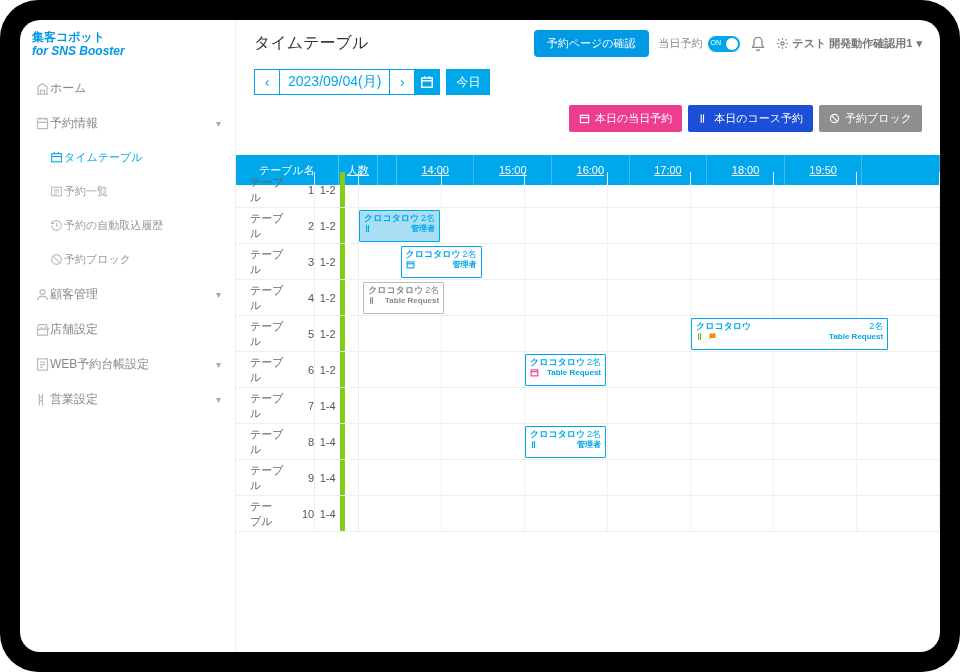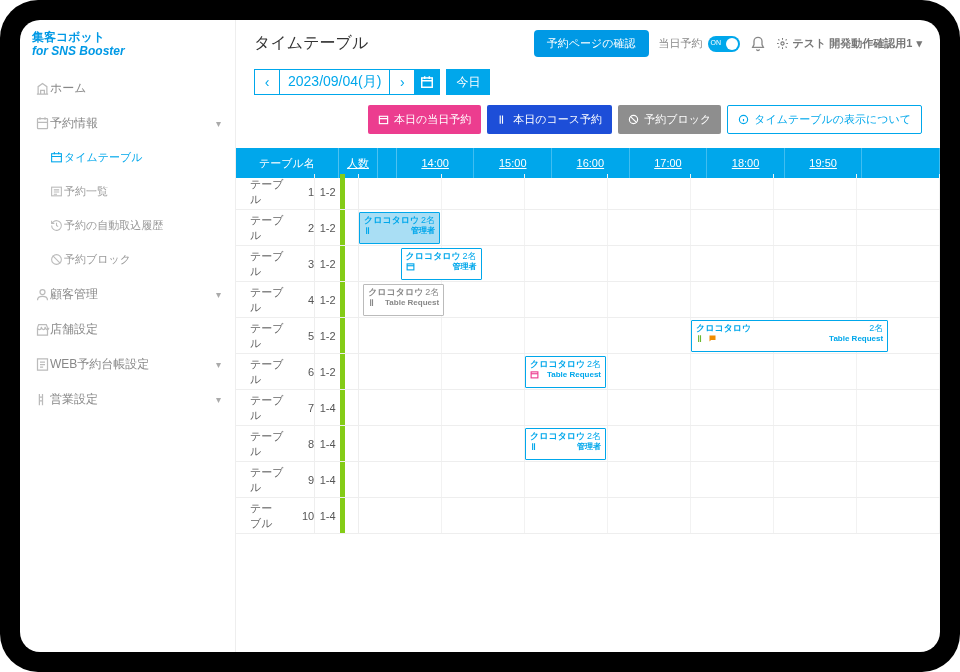--- a/index.html
+++ b/index.html
@@ -37,21 +37,21 @@
 .sq-cal { background:#00a7eb; color:#fff; }
 .today-btn { background:#00a7eb; color:#fff; height:26px; padding:0 10px; display:flex; align-items:center; font-size:12px; margin-left:6px; cursor:pointer; }
 .biz-info { margin-left:20px; font-size:11px; color:#666; display:flex; gap:18px; }
 .actionbar { display:flex; gap:6px; padding:0 18px 10px 0; justify-content:flex-end; }
 .pill { padding:6px 10px; font-size:11px; color:#fff; display:flex; align-items:center; gap:5px; cursor:pointer; border-radius:2px; }
 .pill-pink { background:#ec3d8f; }
 .pill-green { background:#1d4ed8; }
 .pill-gray { background:#8e8e8e; }
 .pill-outline { background:#fff; border:1px solid #00a7eb; color:#00a7eb; }
 .timetable { flex:1; overflow:auto; }
-.tt-head { display:flex; background:#00a7eb; color:#fff; font-size:11px; font-weight:500; height:30px; position:sticky; top:4px; }
+.tt-head { display:flex; background:#00a7eb; color:#fff; font-size:11px; font-weight:500; height:30px; position:sticky; top:13px; }
 .tt-head .col-name { width:110px; display:flex; align-items:center; justify-content:center; border-right:1px solid rgba(255,255,255,.3); }
 .tt-head .col-cap { width:42px; display:flex; align-items:center; justify-content:center; border-right:1px solid rgba(255,255,255,.3);text-decoration:underline; }
 .tt-head .col-hour { width:83px; display:flex; align-items:center; justify-content:center; border-right:1px solid rgba(255,255,255,.25);text-decoration:underline; }
 .tt-head .col-pre { width:20px; border-right:1px solid rgba(255,255,255,.3); }
 .tt-row { display:flex; height:36px; border-bottom:1px solid #eee; font-size:11px; color:#555; position:relative; }
 .tt-row .col-name { width:110px; display:flex; align-items:center; padding-left:14px; border-right:1px solid #eee; gap:23px; }
 .tt-row .col-name .tn { color:#666; }
 .tt-row .col-name .ti { color:#555; font-weight:500; }
 .tt-row .col-cap { width:42px; display:flex; align-items:center; justify-content:center; border-right:5px solid #84cc16; }
 .tt-row .col-pre { width:20px; border-right:1px solid #eee; }
@@ -244,29 +244,20 @@
     </div>
     <div class="pill pill-gray">
       <span>
                 <svg width="11" height="11" viewBox="0 0 24 24" fill="none" stroke="currentColor" stroke-width="2.5">
                   <circle cx="12" cy="12" r="9"></circle>
                   <path d="M5 5l14 14"></path>
                 </svg>
               </span>
       <span>予約ブロック</span>
     </div>
-    <div class="pill pill-outline">
-      <span>
-                <svg width="11" height="11" viewBox="0 0 24 24" fill="none" stroke="currentColor" stroke-width="2.5">
-                  <circle cx="12" cy="12" r="9"></circle>
-                  <path d="M12 8h.01M12 11v5"></path>
-                </svg>
-              </span>
-      <span>タイムテーブルの表示について</span>
-    </div>
   </div>
 
   <div class="timetable">
     <div class="tt-head">
       <div class="col-name">テーブル名</div>
       <div class="col-cap">人数</div>
       <div class="col-pre"></div>
       <div class="col-hour">14:00</div>
       <div class="col-hour">15:00</div>
       <div class="col-hour">16:00</div>

